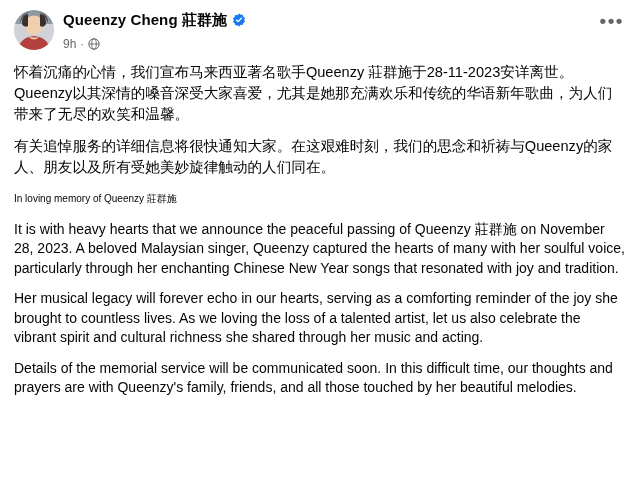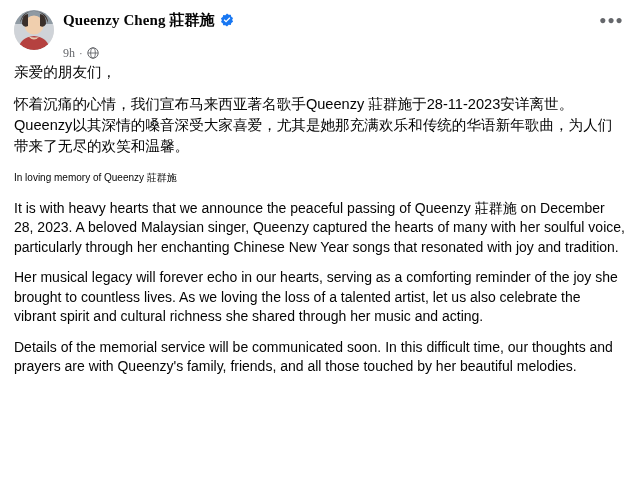--- a/index.html
+++ b/index.html
@@ -18,21 +18,20 @@
     width: 640px;
     height: 493px;
     box-sizing: border-box;
     padding: 10px 14px 0 14px;
     position: relative;
   }
   .post-header {
     display: flex;
     align-items: flex-start;
     height: 44px;
-    font-family: Liberation Serif, serif;
   }
   .avatar {
     width: 40px;
     height: 40px;
     border-radius: 50%;
     flex: 0 0 40px;
     overflow: hidden;
     background: #d8d8d8;
     position: relative;
   }
@@ -58,21 +57,21 @@
   .verified {
     margin-left: 5px;
     width: 14px;
     height: 14px;
     flex: 0 0 14px;
     display: inline-block;
   }
   .meta-line {
     display: flex;
     align-items: center;
-    margin-top: 17px;
+    margin-top: 8px;
     color: #65676b;
     font-size: 12px;
     line-height: 14px;
   }
   .meta-sep {
     margin: 0 4px;
     font-size: 11px;
   }
   .globe {
     width: 12px;
@@ -158,22 +157,22 @@
             <line x1="0.9" y1="6" x2="11.1" y2="6" stroke="#65676b" stroke-width="0.9"></line>
           </svg>
         </span>
       </div>
     </div>
 
     <div class="more-btn">•••</div>
   </div>
 
   <div class="post-body">
-    <p class="zh">亲爱的朋友们，</p>
     <p class="zh">怀着沉痛的心情，我们宣布马来西亚著名歌手Queenzy 莊群施于28-11-2023安详离世。Queenzy以其深情的嗓音深受大家喜爱，尤其是她那充满欢乐和传统的华语新年歌曲，为人们带来了无尽的欢笑和温馨。</p>
+    <p class="zh">有关追悼服务的详细信息将很快通知大家。在这艰难时刻，我们的思念和祈祷与Queenzy的家人、朋友以及所有受她美妙旋律触动的人们同在。</p>
     <p class="en-title">In loving memory of Queenzy 莊群施</p>
-    <p class="en">It is with heavy hearts that we announce the peaceful passing of Queenzy 莊群施 on December 28, 2023. A beloved Malaysian singer, Queenzy captured the hearts of many with her soulful voice, particularly through her enchanting Chinese New Year songs that resonated with joy and tradition.</p>
+    <p class="en">It is with heavy hearts that we announce the peaceful passing of Queenzy 莊群施 on November 28, 2023. A beloved Malaysian singer, Queenzy captured the hearts of many with her soulful voice, particularly through her enchanting Chinese New Year songs that resonated with joy and tradition.</p>
     <p class="en">Her musical legacy will forever echo in our hearts, serving as a comforting reminder of the joy she brought to countless lives. As we loving the loss of a talented artist, let us also celebrate the vibrant spirit and cultural richness she shared through her music and acting.</p>
     <p class="en">Details of the memorial service will be communicated soon. In this difficult time, our thoughts and prayers are with Queenzy's family, friends, and all those touched by her beautiful melodies.</p>
 
   </div>
 
 </div>
 
 </body></html>

